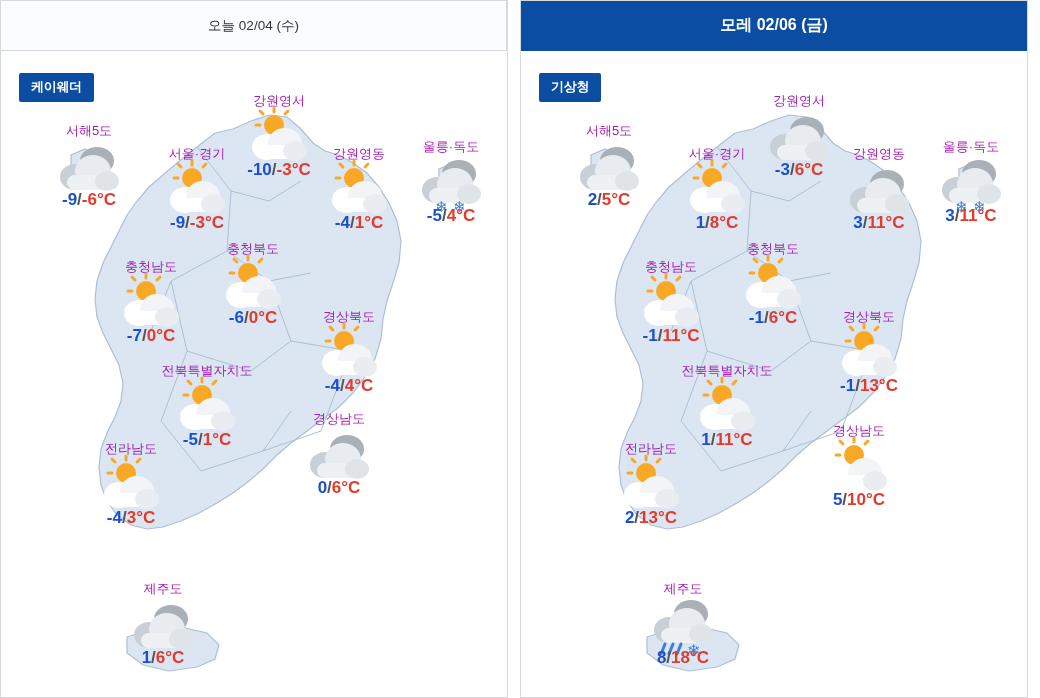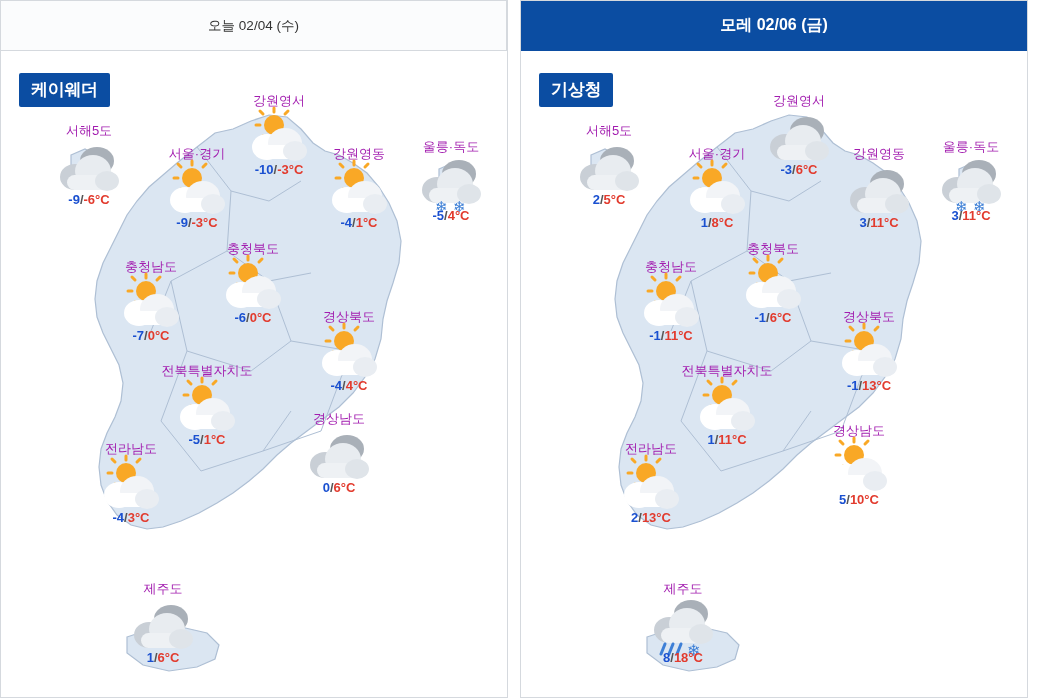--- a/index.html
+++ b/index.html
@@ -57,21 +57,21 @@
   .panel.right .tabbar .tab.active { border-right: none; }
   .panel.right .tabbar { border-left: none; }
 
   
   .badge {
     position: absolute;
     top: 72px;
     left: 18px;
     background: #0b4da2;
     color: #fff;
-    font-size: 17px;
+    font-size: 13px;
     font-weight: bold;
     padding: 5px 12px 6px 12px;
     border-radius: 2px;
     letter-spacing: -0.3px;
   }
 
   
   .maparea {
     position: absolute;
     top: 50px;
@@ -95,21 +95,21 @@
     line-height: 15px;
     white-space: nowrap;
   }
   .region .ricon {
     height: 54px;
     display: flex;
     align-items: center;
     justify-content: center;
   }
   .region .rtemp {
-    font-size: 13px;
+    font-size: 17px;
     font-weight: bold;
     white-space: nowrap;
     line-height: 16px;
   }
   .tmin { color: #1a50d0; }
   .tmax { color: #e23b2e; }
   .tsep { color: #555; font-weight: bold; }
 
   svg { display: block; overflow: visible; }
 </style>

